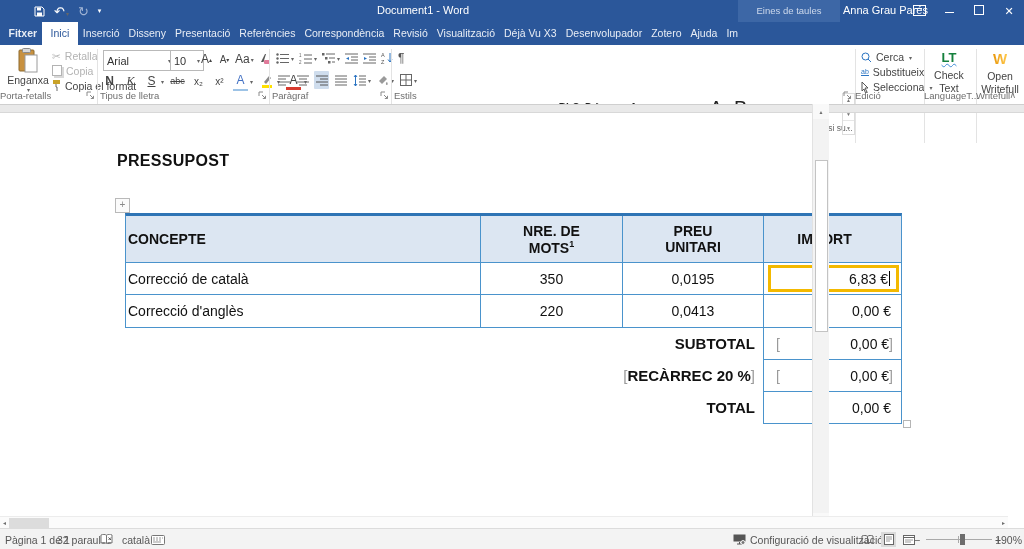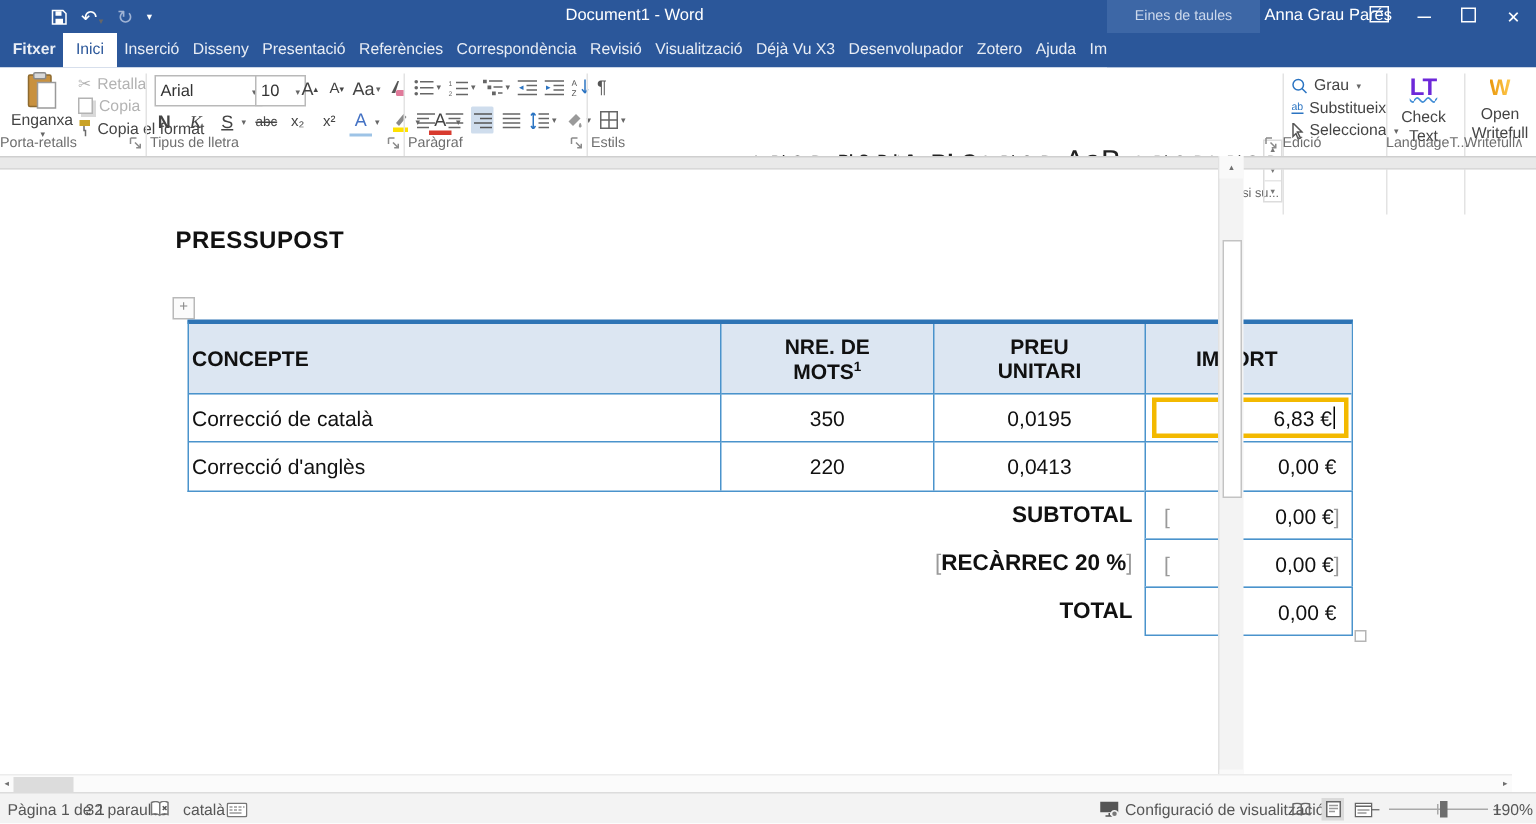--- a/index.html
+++ b/index.html
@@ -41,21 +41,21 @@
   .dd{font-size:6px;color:#666;margin-left:1px}
   .tgl-on{background:#cfdded;border-radius:1px}
   .sgal{position:absolute;left:398px;top:48px;display:flex;gap:2px}
   .scard{width:47px;height:39px;border:1px solid transparent;display:flex;flex-direction:column;align-items:center;justify-content:flex-end;overflow:hidden}
   .ssample{font-size:10px;color:#222;line-height:1;white-space:nowrap;flex:1;display:flex;align-items:center}
   .sname{font-size:8.5px;color:#666;white-space:nowrap;margin-top:1px}
   .sscroll{position:absolute;left:842px;top:48px;width:11px;height:40px;border:1px solid #dcdcdc;display:flex;flex-direction:column}
   .sscroll span{flex:1;display:flex;align-items:center;justify-content:center;font-size:5px;color:#777;border-bottom:1px solid #e6e6e6}
   .edrow{position:absolute;height:14px;display:flex;align-items:center;gap:4px;font-size:10.5px;color:#444;white-space:nowrap}
   .bigbtn{position:absolute;display:flex;flex-direction:column;align-items:center;font-size:10.5px;color:#444;text-align:center;line-height:1.25}
-  .lt-logo{font-weight:bold;font-size:16px;color:#6d28d9;text-decoration:underline wavy #3f8cd5 1px;line-height:1}
+  .lt-logo{font-weight:bold;font-size:13px;color:#15803d;text-decoration:underline wavy #3f8cd5 1px;line-height:1}
   .wf-logo{font-weight:bold;font-size:15px;color:#f0a500;line-height:1;
            background:linear-gradient(90deg,#e8960a,#ffc94d);-webkit-background-clip:text;background-clip:text;-webkit-text-fill-color:transparent}
   .collapse{position:absolute;right:8px;bottom:4px;font-size:9px;color:#777}
   
   .docarea{position:absolute;left:0;top:104px;width:829px;height:412px;background:#fff}
   .pagegap{position:absolute;left:0;top:0;width:1024px;height:7px;background:#e9e9e9;border-top:1px solid #cfcfcf;border-bottom:1px solid #d8d8d8}
   .heading{position:absolute;left:117px;top:48px;font-size:16px;font-weight:bold;color:#111;letter-spacing:.3px}
   .movehandle{position:absolute;left:115px;top:94px;width:13px;height:13px;border:1px solid #b9b9b9;background:#fbfbfb;
               color:#8a8a8a;font-size:10px;line-height:11px;text-align:center}
   .tbl{position:absolute;left:125px;top:109px;width:777px;border:1px solid #4a93cc;border-top:3px solid #2e74b5;background:#fff;box-sizing:border-box}
@@ -422,21 +422,21 @@
       </span>
     <div class="gdiv" style="left:855px"></div>
 
     <div class="edrow" style="left:861px;top:5px">
       <span>
           <svg width="11" height="11" viewBox="0 0 11 11">
             <circle cx="4.5" cy="4.5" r="3.5" fill="none" stroke="#2b74c2"></circle>
             <path d="M7 7l3 3" stroke="#2b74c2"></path>
           </svg>
         </span>
-      <span>Grau</span>
+      <span>Cerca</span>
         <span class="dd">▾</span>
     </div>
     <div class="edrow" style="left:861px;top:20px">
       <span style="font-size:7px;color:#2b74c2;border-bottom:1px solid #2b74c2;line-height:1">ab</span>
       <span>Substitueix</span>
     </div>
     <div class="edrow" style="left:861px;top:35px">
       <span>
           <svg width="8" height="11" viewBox="0 0 8 11">
             <path d="M1 0l6 6H4l2 4-1.5.8L3 7 1 9z" fill="#fff" stroke="#555"></path>

